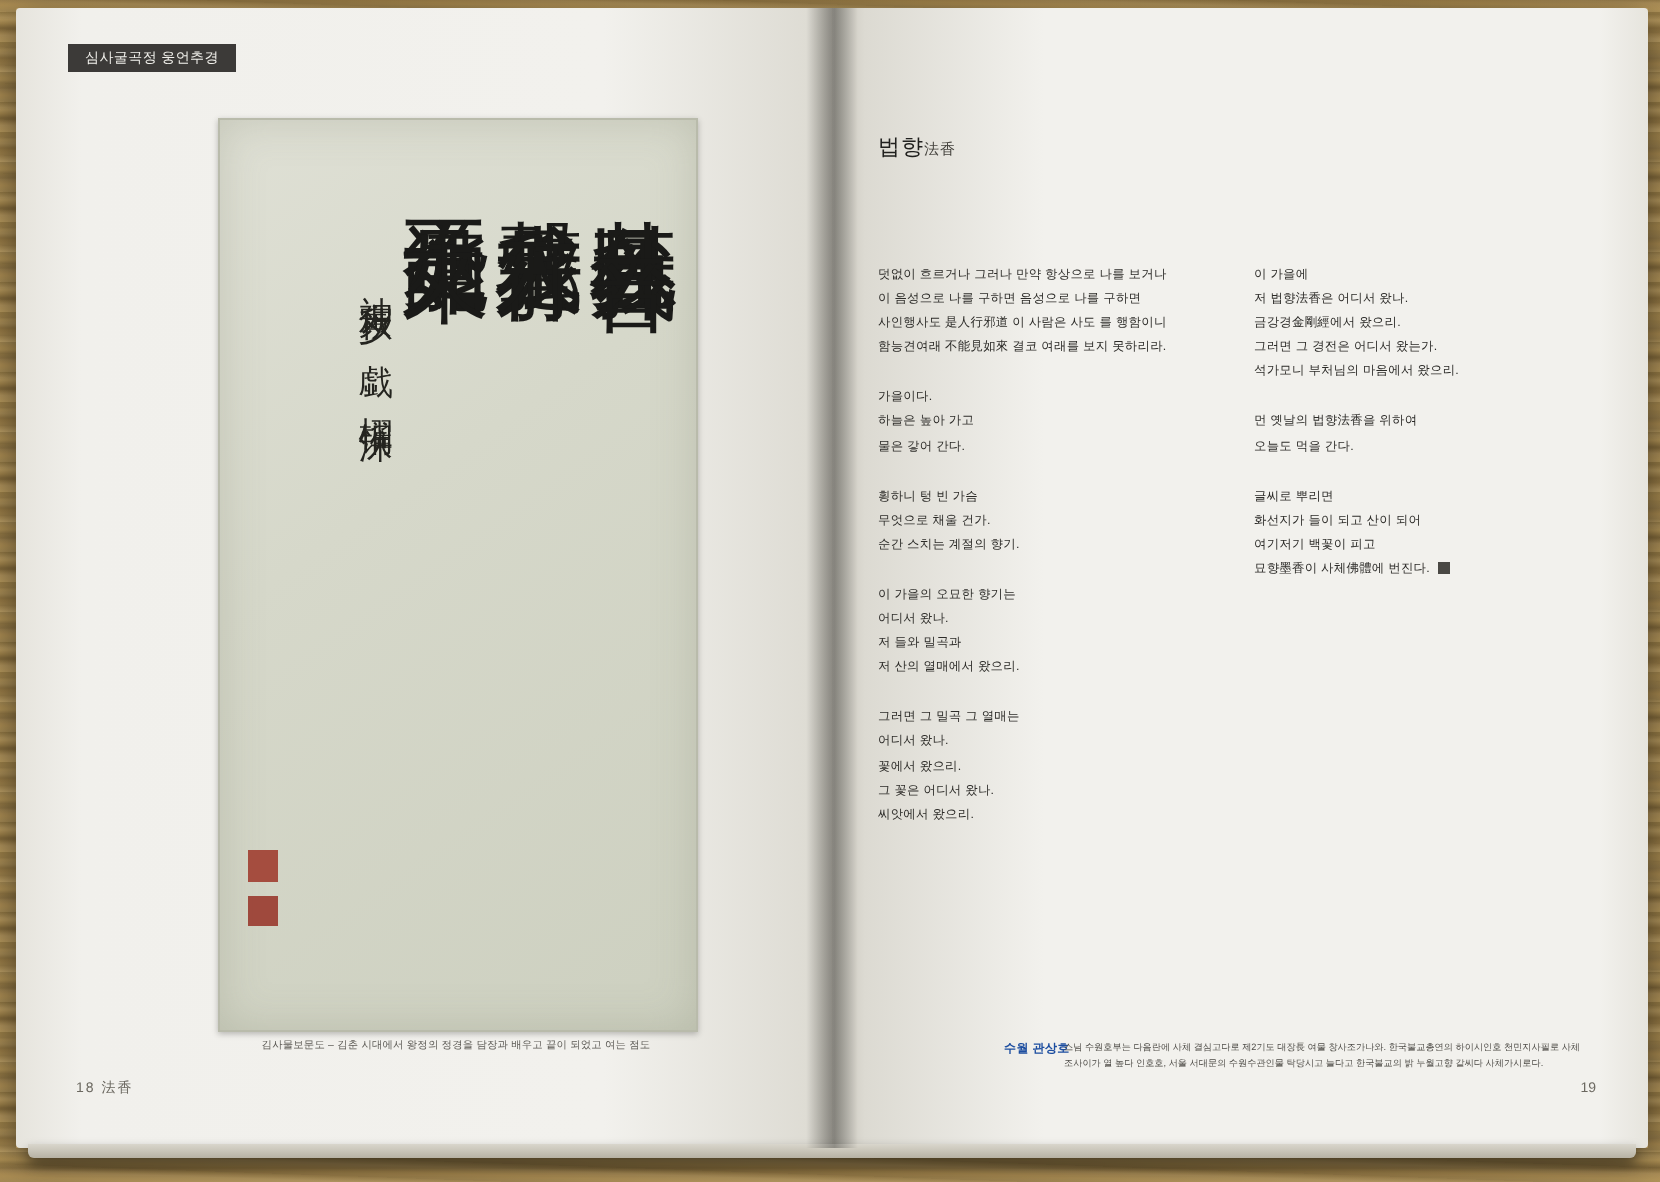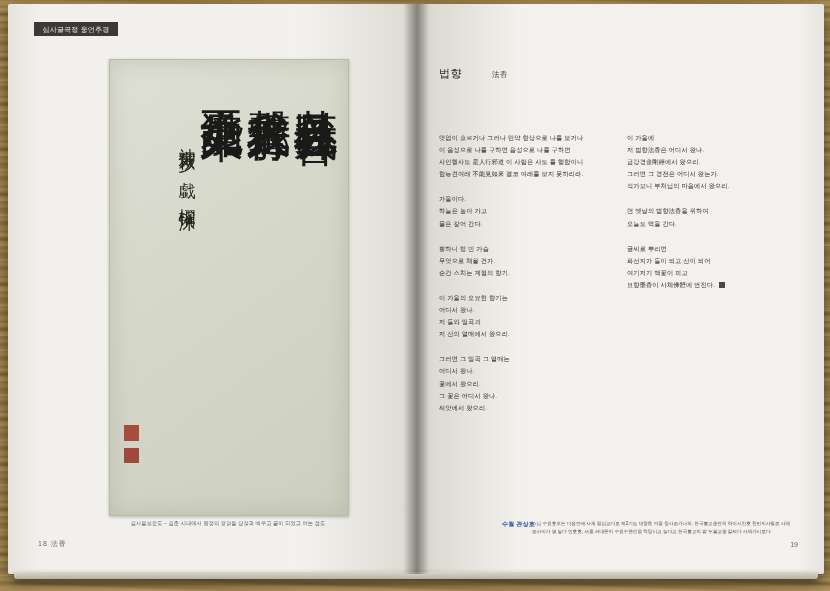--- a/index.html
+++ b/index.html
@@ -173,21 +173,21 @@
   
   .poem-title {
     position: absolute;
     left: 23px;
     top: 62px;
     font-size: 11px;
     color: #20201e;
     font-family: "DejaVu Sans", sans-serif;
     letter-spacing: 0.5px;
   }
-  .poem-title .small { font-size: 7.5px; color: #46443f; margin-left: 30px; }
+  .poem-title .small { font-size: 7.5px; color: #46443f; }
 
   .cols2 {
     position: absolute;
     left: 23px;
     top: 128px;
     width: 352px;
     display: flex;
     gap: 24px;
   }
   .col {

